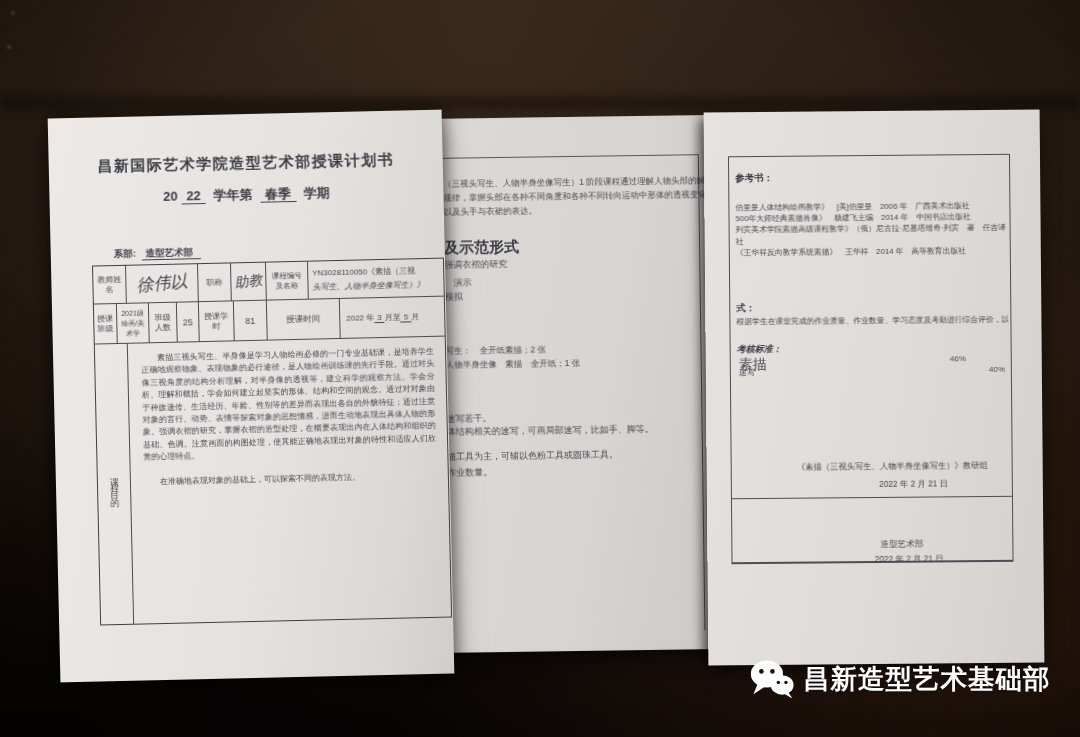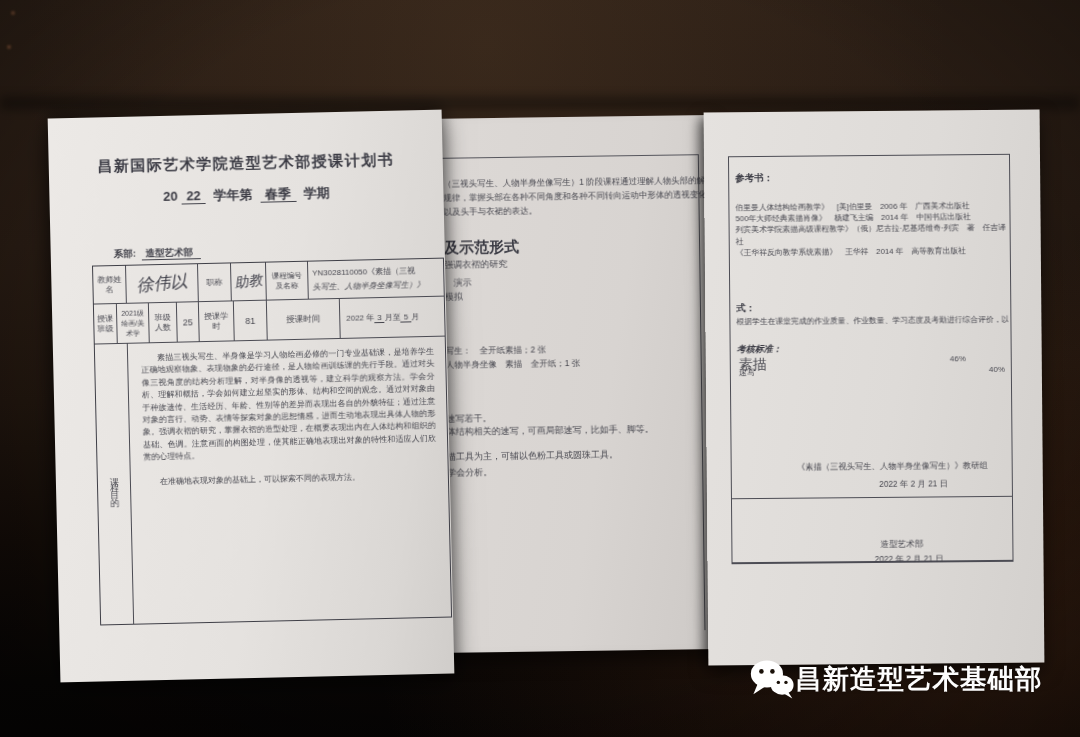--- a/index.html
+++ b/index.html
@@ -42,21 +42,21 @@
       background:linear-gradient(100deg,#ddd9d6 0%,#d8d4d1 60%,#cdc9c6 100%);
       box-shadow:inset 26px 0 22px -18px rgba(0,0,0,0.28), 0 8px 18px rgba(0,0,0,0.5);overflow:hidden;}
   .mline{left:18px;font-size:9px;white-space:nowrap;}
   
   .right-page{left:706px;top:111px;width:336px;height:553px;z-index:2;transform:rotate(-0.5deg);
       background:linear-gradient(100deg,#e5e2df 0%,#dedbd8 55%,#d3d0cd 100%);
       box-shadow:-7px 2px 12px -3px rgba(0,0,0,0.5), 0 8px 18px rgba(0,0,0,0.5);overflow:hidden;}
   .rbox{left:24px;top:44px;width:282px;height:408px;border:1.2px solid #4c4c54;border-bottom-width:2.4px;}
   .rline{left:31px;font-size:7.8px;white-space:nowrap;max-width:272px;overflow:hidden;}
   
-  .watermark{left:750px;top:658px;z-index:10;display:flex;align-items:center;gap:1px;}
+  .watermark{left:750px;top:658px;z-index:10;display:flex;align-items:center;gap:9px;}
   .wm-text{font-size:26.5px;font-weight:bold;color:#fdfdfd;letter-spacing:1px;
       text-shadow:0 0 3px rgba(0,0,0,0.45);white-space:nowrap;}
 </style>
 </head>
 <body>
 
 <div class="abs bg"></div>
 <div class="abs seam"></div>
 <div class="abs speck" style="left:11px;top:11px;"></div>
 <div class="abs speck" style="left:7px;top:45px;"></div>
@@ -74,21 +74,21 @@
     <div class="abs mline ptxt" style="top:140px;">强调衣褶的研究</div>
     <div class="abs mline ptxt" style="top:158px;margin-left:9px;">演示</div>
     <div class="abs mline ptxt" style="top:172px;">模拟</div>
 
     <div class="abs mline ptxt" style="top:227px;font-size:8.5px;">写生：　全开纸素描；2 张</div>
     <div class="abs mline ptxt" style="top:241px;font-size:8.5px;">人物半身坐像　素描　全开纸；1 张</div>
 
     <div class="abs mline ptxt" style="top:294px;">速写若干。</div>
     <div class="abs mline ptxt" style="top:307px;">体结构相关的速写，可画局部速写，比如手、脚等。</div>
     <div class="abs mline ptxt" style="top:332px;">描工具为主，可辅以色粉工具或圆珠工具。</div>
-    <div class="abs mline ptxt" style="top:348px;">学会分析。</div>
+    <div class="abs mline ptxt" style="top:348px;">作业数量。</div>
   </div>
 </div>
 
 <div class="abs paper right-page">
   <div class="page-inner">
     <div class="abs rbox"></div>
     <div class="abs" style="left:25px;top:386px;width:280px;border-top:1.2px solid #4c4c54;"></div>
 
     <div class="abs rline b ink-b" style="top:60px;font-size:9.5px;">参考书：</div>
     <div class="abs rline ptxt" style="top:90px;">伯里曼人体结构绘画教学》　[美]伯里曼　2006 年　广西美术出版社</div>

